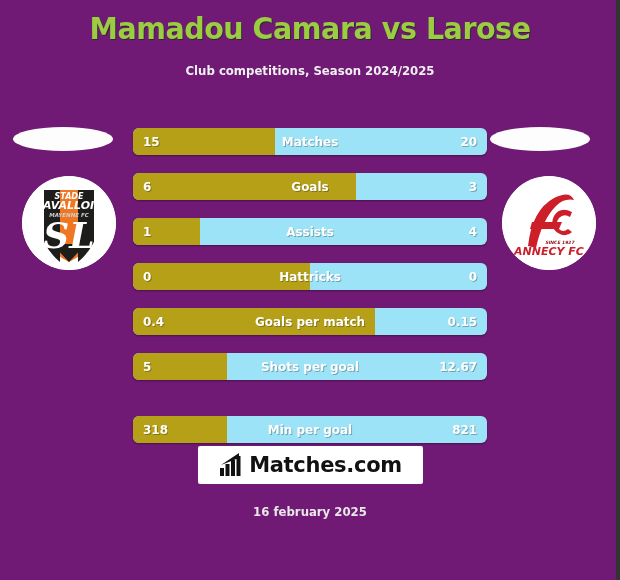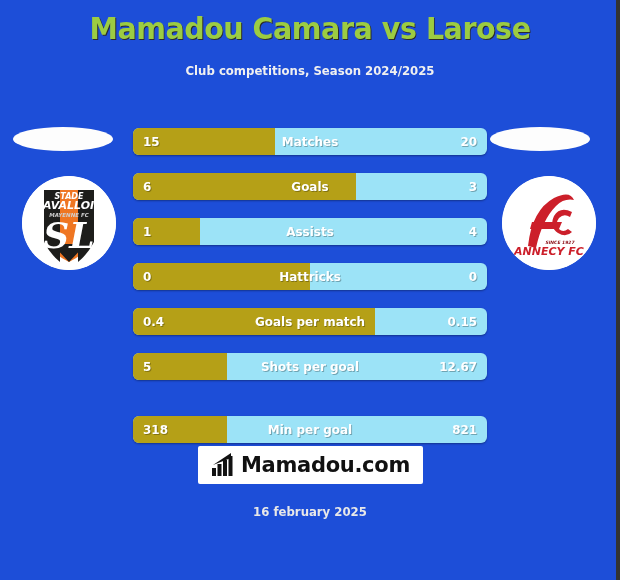--- a/index.html
+++ b/index.html
@@ -9,21 +9,21 @@
     height: 580px;
     background: #333333;
     font-family: "Liberation Sans", sans-serif;
     overflow: hidden;
   }
 
   .page {
     position: relative;
     width: 616px;
     height: 580px;
-    background: #1d4ed8;
+    background: #701a75;
   }
 
   
   .title {
     position: absolute;
     top: 10px;
     left: 0;
     width: 620px;
     text-align: center;
     font-family: "DejaVu Sans", sans-serif;
@@ -245,18 +245,18 @@
   </div>
 
   <div class="brand">
     <svg class="brand-icon" viewBox="0 0 26 24" xmlns="http://www.w3.org/2000/svg">
       <rect x="1" y="15" width="4" height="8" fill="#111111"></rect>
       <rect x="6.5" y="11" width="4" height="12" fill="#111111"></rect>
       <rect x="12" y="7" width="4" height="16" fill="#111111"></rect>
       <rect x="17.5" y="3" width="4" height="20" fill="#111111"></rect>
       <path d="M2 12 L20 0 L20 5 Z" fill="#111111"></path>
     </svg>
-    <span class="brand-text">Mamadou.com</span>
+    <span class="brand-text">Matches.com</span>
   </div>
 
   <div class="footer-date">16 february 2025</div>
 
 </div>
 
 </body></html>

